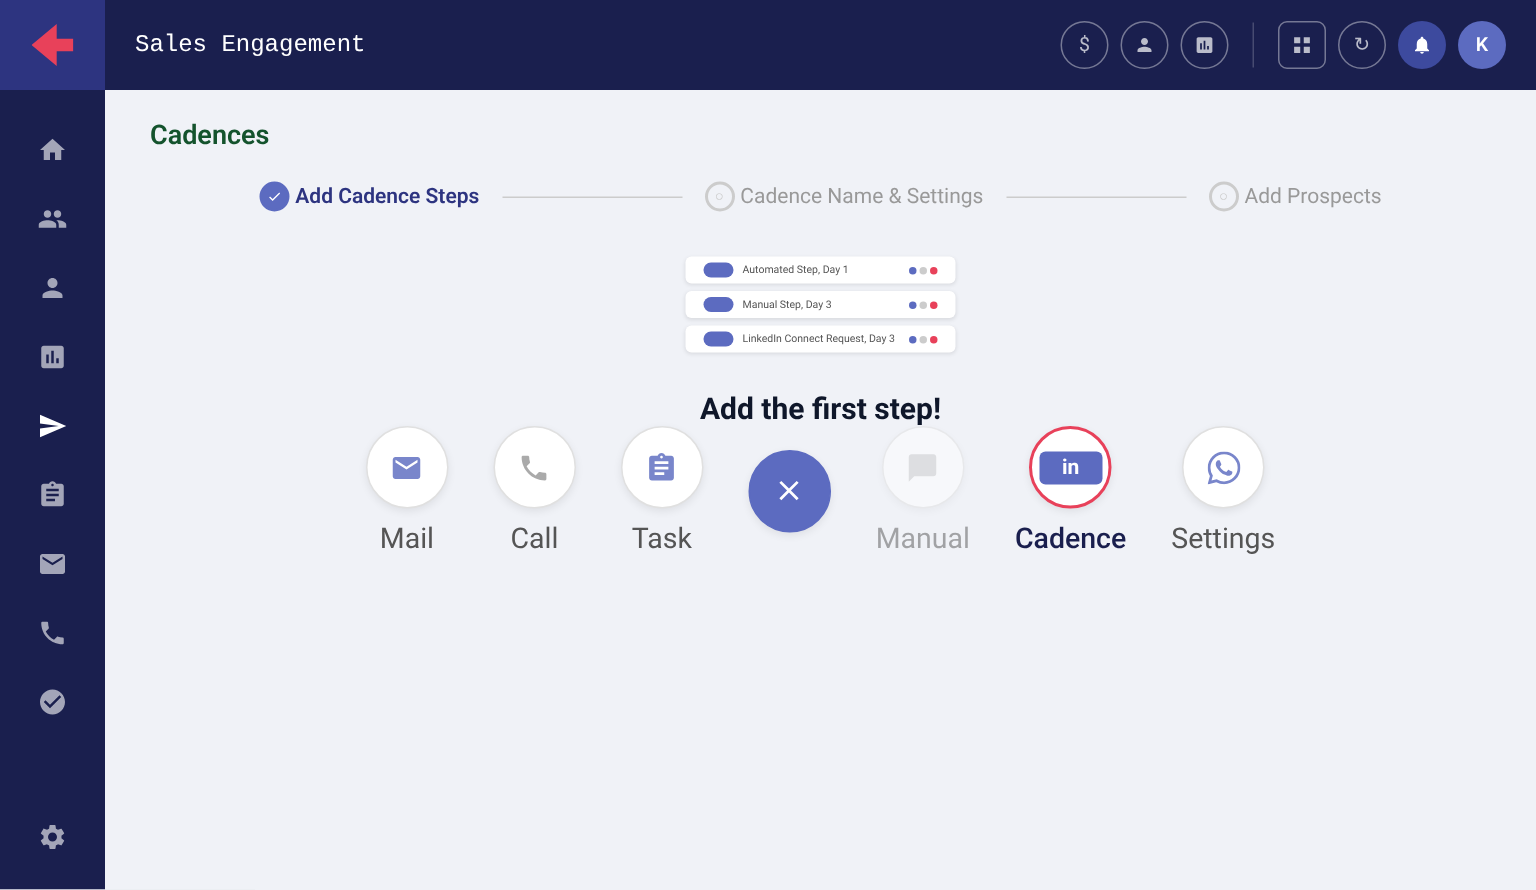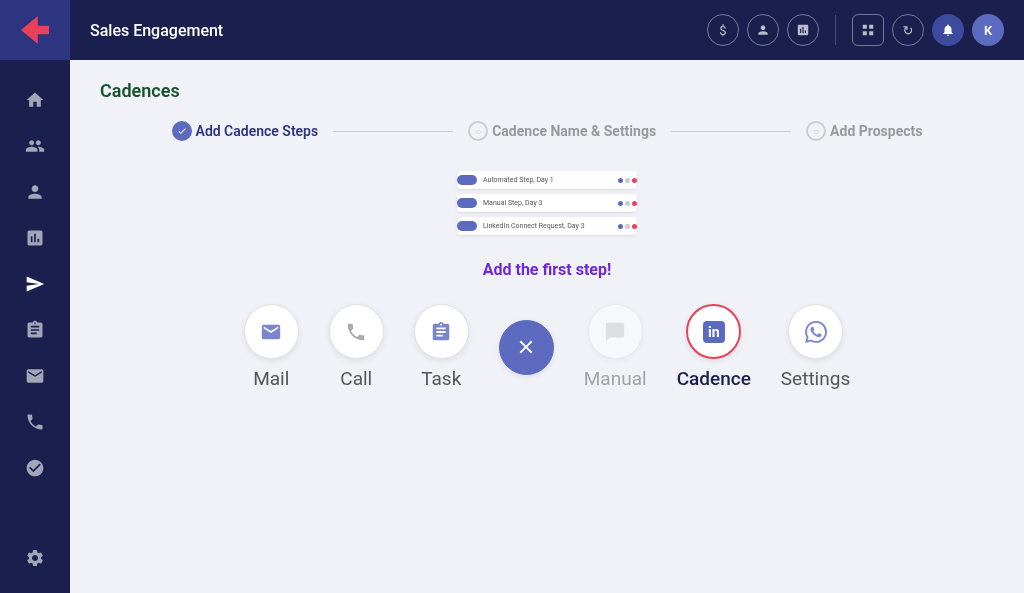--- a/index.html
+++ b/index.html
@@ -84,20 +84,21 @@
       display: flex;
       align-items: center;
       padding: 0 20px;
       gap: 10px;
     }
     .topnav-title {
       color: #fff;
       font-size: 16px;
       font-weight: 500;
       flex: 1;
+      font-family: Liberation Mono, monospace;
     }
     .topnav-icons {
       display: flex;
       align-items: center;
       gap: 8px;
     }
     .topnav-divider {
       width: 1px;
       height: 30px;
       background: rgba(255,255,255,0.2);
@@ -185,21 +186,20 @@
     }
     .step-circle.active {
       background: #5c6bc0;
       border-color: #5c6bc0;
       color: #fff;
     }
     .step-label {
       font-size: 14px;
       color: #999;
       white-space: nowrap;
-      font-weight: bold;
     }
     .step-label.active {
       color: #2d3480;
       font-weight: 600;
     }
     .step-line {
       width: 120px;
       height: 1px;
       background: #ccc;
       margin: 0 15px;
@@ -213,21 +213,21 @@
       gap: 5px;
       margin-bottom: 25px;
     }
     .mini-card {
       width: 180px;
       height: 18px;
       background: #fff;
       border-radius: 4px;
       display: flex;
       align-items: center;
-      padding: 0 0;
+      padding: 0 12px;
       gap: 6px;
       box-shadow: 0 1px 3px rgba(0,0,0,0.1);
     }
     .mini-toggle {
       width: 20px;
       height: 10px;
       background: #5c6bc0;
       border-radius: 5px;
       flex-shrink: 0;
     }
@@ -247,24 +247,23 @@
       background: #ccc;
     }
     .mini-dot.blue { background: #5c6bc0; }
     .mini-dot.red { background: #e8415a; }
 
     
     .add-step-section {
       text-align: center;
     }
     .add-step-title {
-      font-size: 16px;
+      font-size: 20px;
       font-weight: 700;
-      color: #6d28d9;
-      margin-bottom: 25px;
+      color: #0f172a;
     }
 
     
     .step-buttons {
       display: flex;
       align-items: center;
       justify-content: center;
       gap: 30px;
     }
     .step-btn {
@@ -305,21 +304,21 @@
       font-size: 19px;
       color: #555;
     }
     .step-btn-label.active-label {
       color: #1a1f4e;
       font-weight: 500;
     }
 
     
     .linkedin-icon {
-      width: 22px;
+      width: 42px;
       height: 22px;
       background: #5c6bc0;
       border-radius: 4px;
       display: flex;
       align-items: center;
       justify-content: center;
       color: #fff;
       font-size: 14px;
       font-weight: 700;
     }

